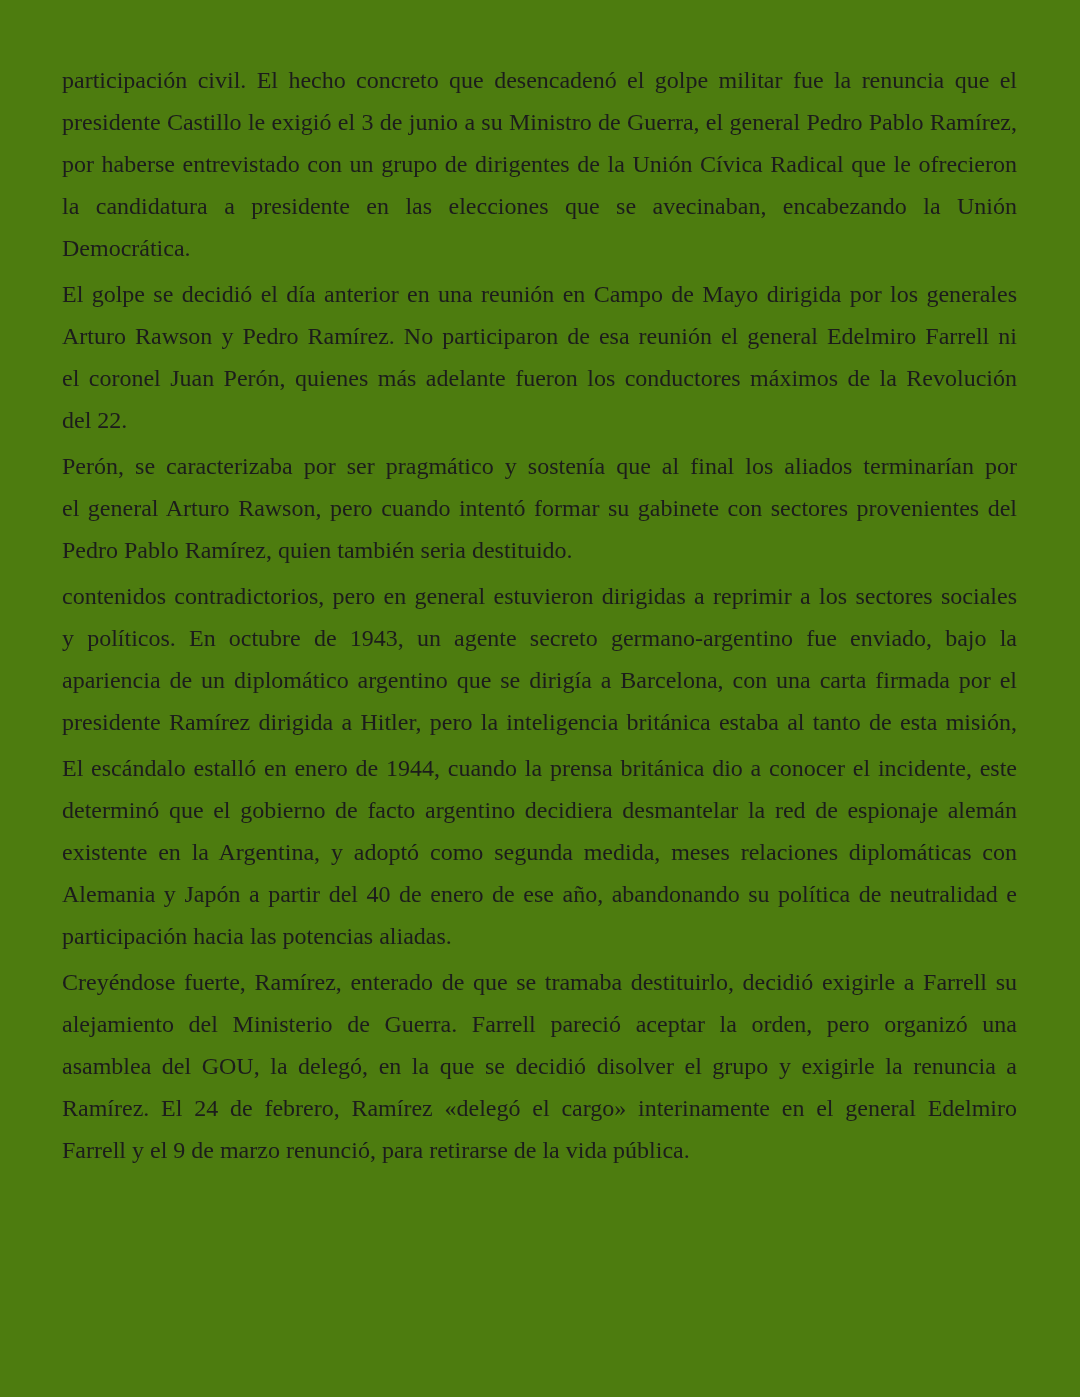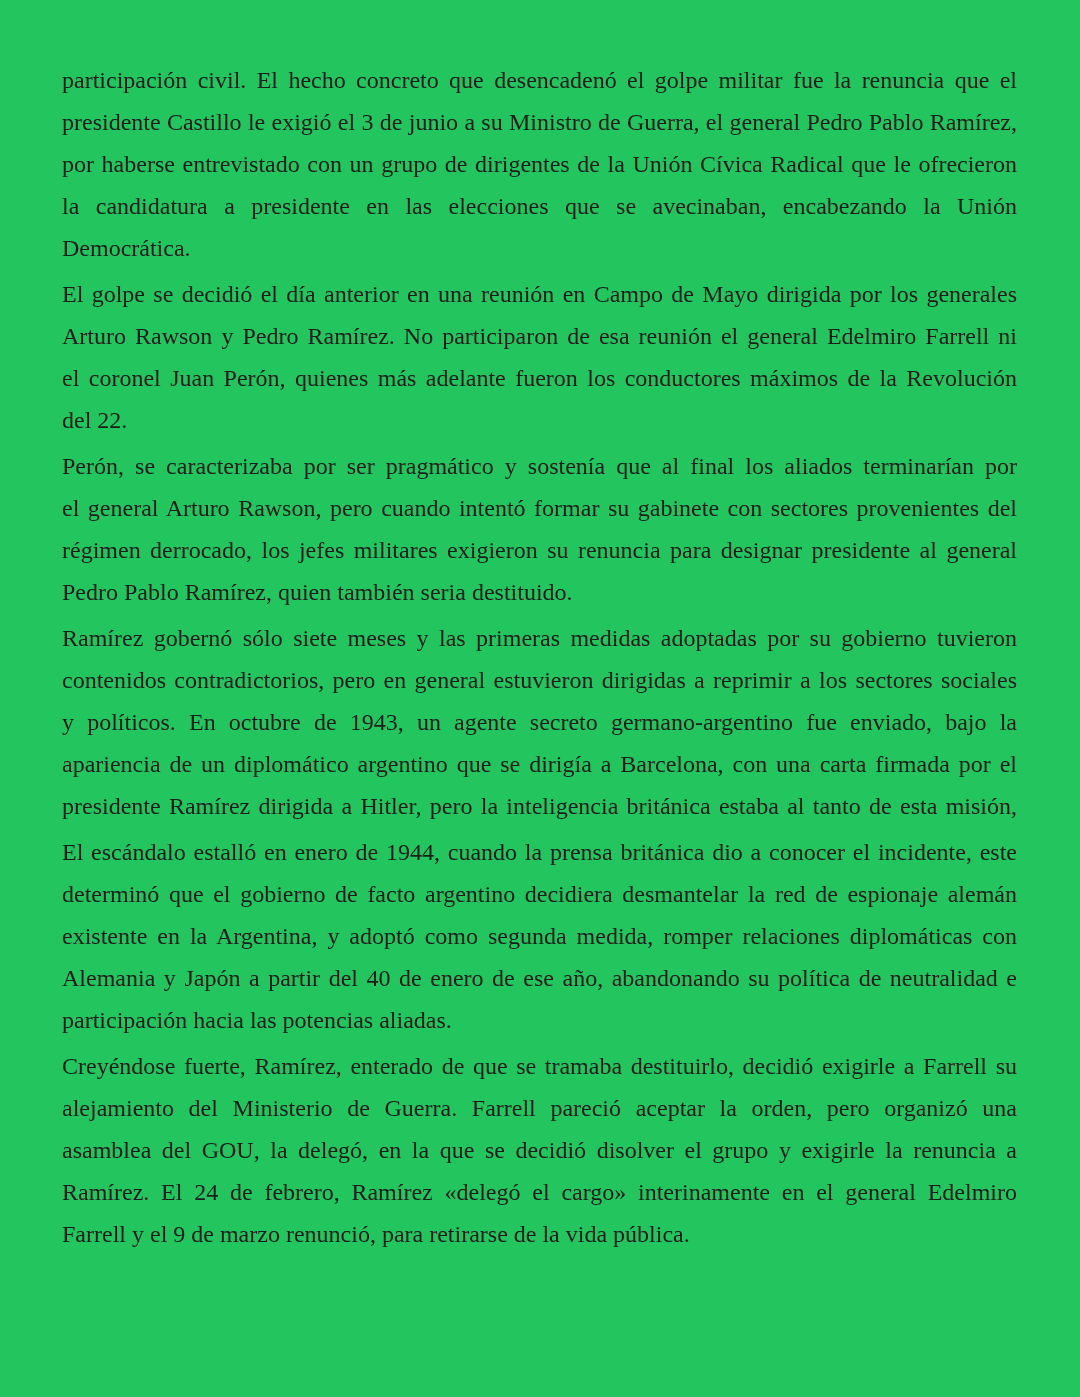--- a/index.html
+++ b/index.html
@@ -10,21 +10,21 @@
     width: 1080px;
     height: 1397px;
     background: #ffffff;
     overflow: hidden;
   }
   .page {
     box-sizing: border-box;
     width: 1080px;
     height: 1397px;
     padding: 59px 63px 0 62px;
-    background: #22c55e;
+    background: #4d7c0f;
   }
   .text-block {
     width: 955px;
   }
   .para {
     margin: 0 0 4px 0;
     font-family: "Liberation Serif", "DejaVu Serif", serif;
     font-size: 24px;
     line-height: 42px;
     color: #1c1c1c;
@@ -58,36 +58,34 @@
     <p class="para">
       <span class="line">El golpe se decidió el día anterior en una reunión en Campo de Mayo dirigida por los generales</span>
       <span class="line">Arturo Rawson y Pedro Ramírez. No participaron de esa reunión el general Edelmiro Farrell ni</span>
       <span class="line">el coronel Juan Perón, quienes más adelante fueron los conductores máximos de la Revolución</span>
       <span class="line last">del 22.</span>
     </p>
 
     <p class="para">
       <span class="line">Perón, se caracterizaba por ser pragmático y sostenía que al final los aliados terminarían por</span>
       <span class="line">el general Arturo Rawson, pero cuando intentó formar su gabinete con sectores  provenientes del</span>
-      <span class="line">régimen derrocado, los jefes militares exigieron su renuncia para designar presidente al general</span>
       <span class="line last">Pedro Pablo Ramírez, quien también seria destituido.</span>
     </p>
 
     <p class="para">
-      <span class="line">Ramírez gobernó sólo siete meses y las primeras medidas adoptadas por su gobierno tuvieron</span>
       <span class="line">contenidos contradictorios, pero en general estuvieron dirigidas a reprimir a los sectores sociales</span>
       <span class="line">y políticos. En octubre de 1943, un agente secreto germano-argentino fue enviado, bajo la</span>
       <span class="line">apariencia de un diplomático argentino que se dirigía a Barcelona, con una carta firmada por el</span>
       <span class="line">presidente Ramírez dirigida a Hitler, pero la inteligencia británica estaba al tanto de esta misión,</span>
     </p>
 
     <p class="para">
       <span class="line">El escándalo estalló en enero de 1944, cuando la prensa británica dio a conocer el incidente, este</span>
       <span class="line">determinó que el gobierno de facto argentino decidiera desmantelar la red de espionaje alemán</span>
-      <span class="line">existente en la Argentina, y adoptó como segunda medida, romper relaciones diplomáticas con</span>
+      <span class="line">existente en la Argentina, y adoptó como segunda medida, meses relaciones diplomáticas con</span>
       <span class="line">Alemania y Japón a partir del 40 de enero de ese año, abandonando su política de neutralidad e</span>
       <span class="line last">participación hacia las potencias aliadas.</span>
     </p>
 
     <p class="para">
       <span class="line">Creyéndose fuerte, Ramírez, enterado de que se tramaba destituirlo, decidió exigirle a Farrell su</span>
       <span class="line">alejamiento del Ministerio de Guerra. Farrell pareció aceptar la orden, pero organizó una</span>
       <span class="line">asamblea del GOU, la delegó, en la que se decidió disolver el grupo y exigirle la renuncia a</span>
       <span class="line">Ramírez. El 24 de febrero, Ramírez «delegó el cargo» interinamente en el general Edelmiro</span>
       <span class="line last">Farrell y el 9 de marzo renunció, para retirarse de la vida pública.</span>

